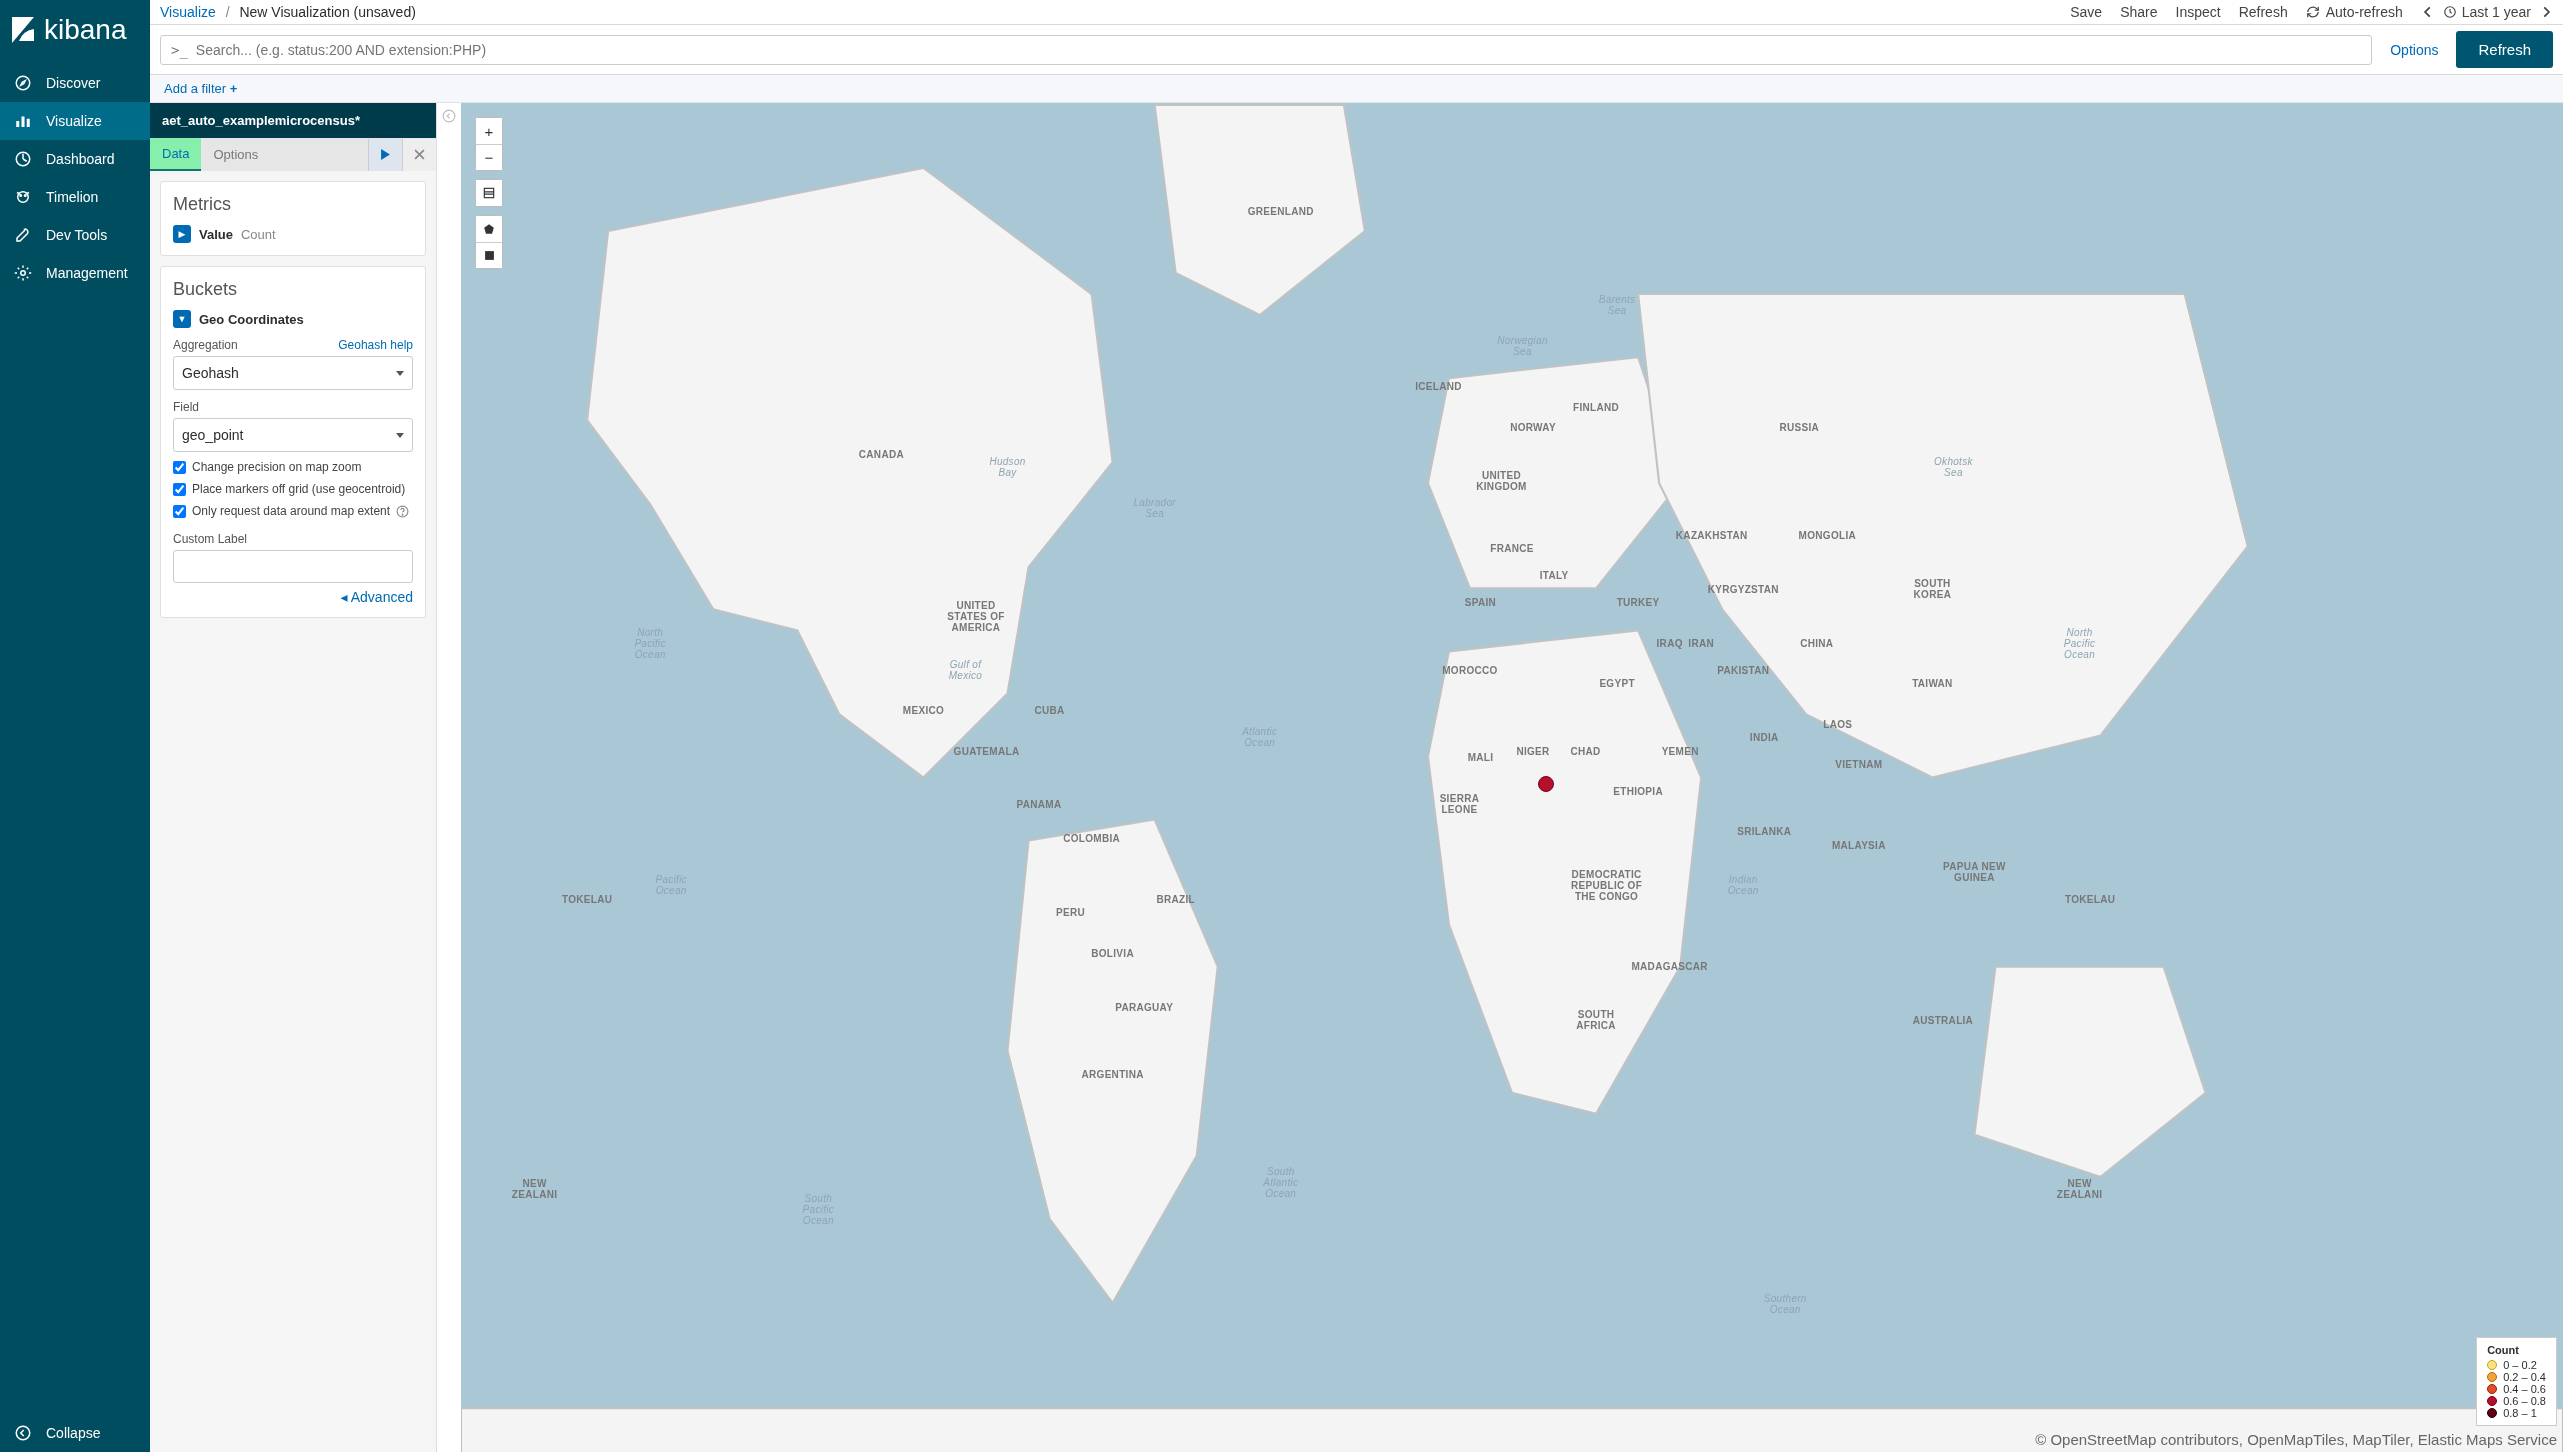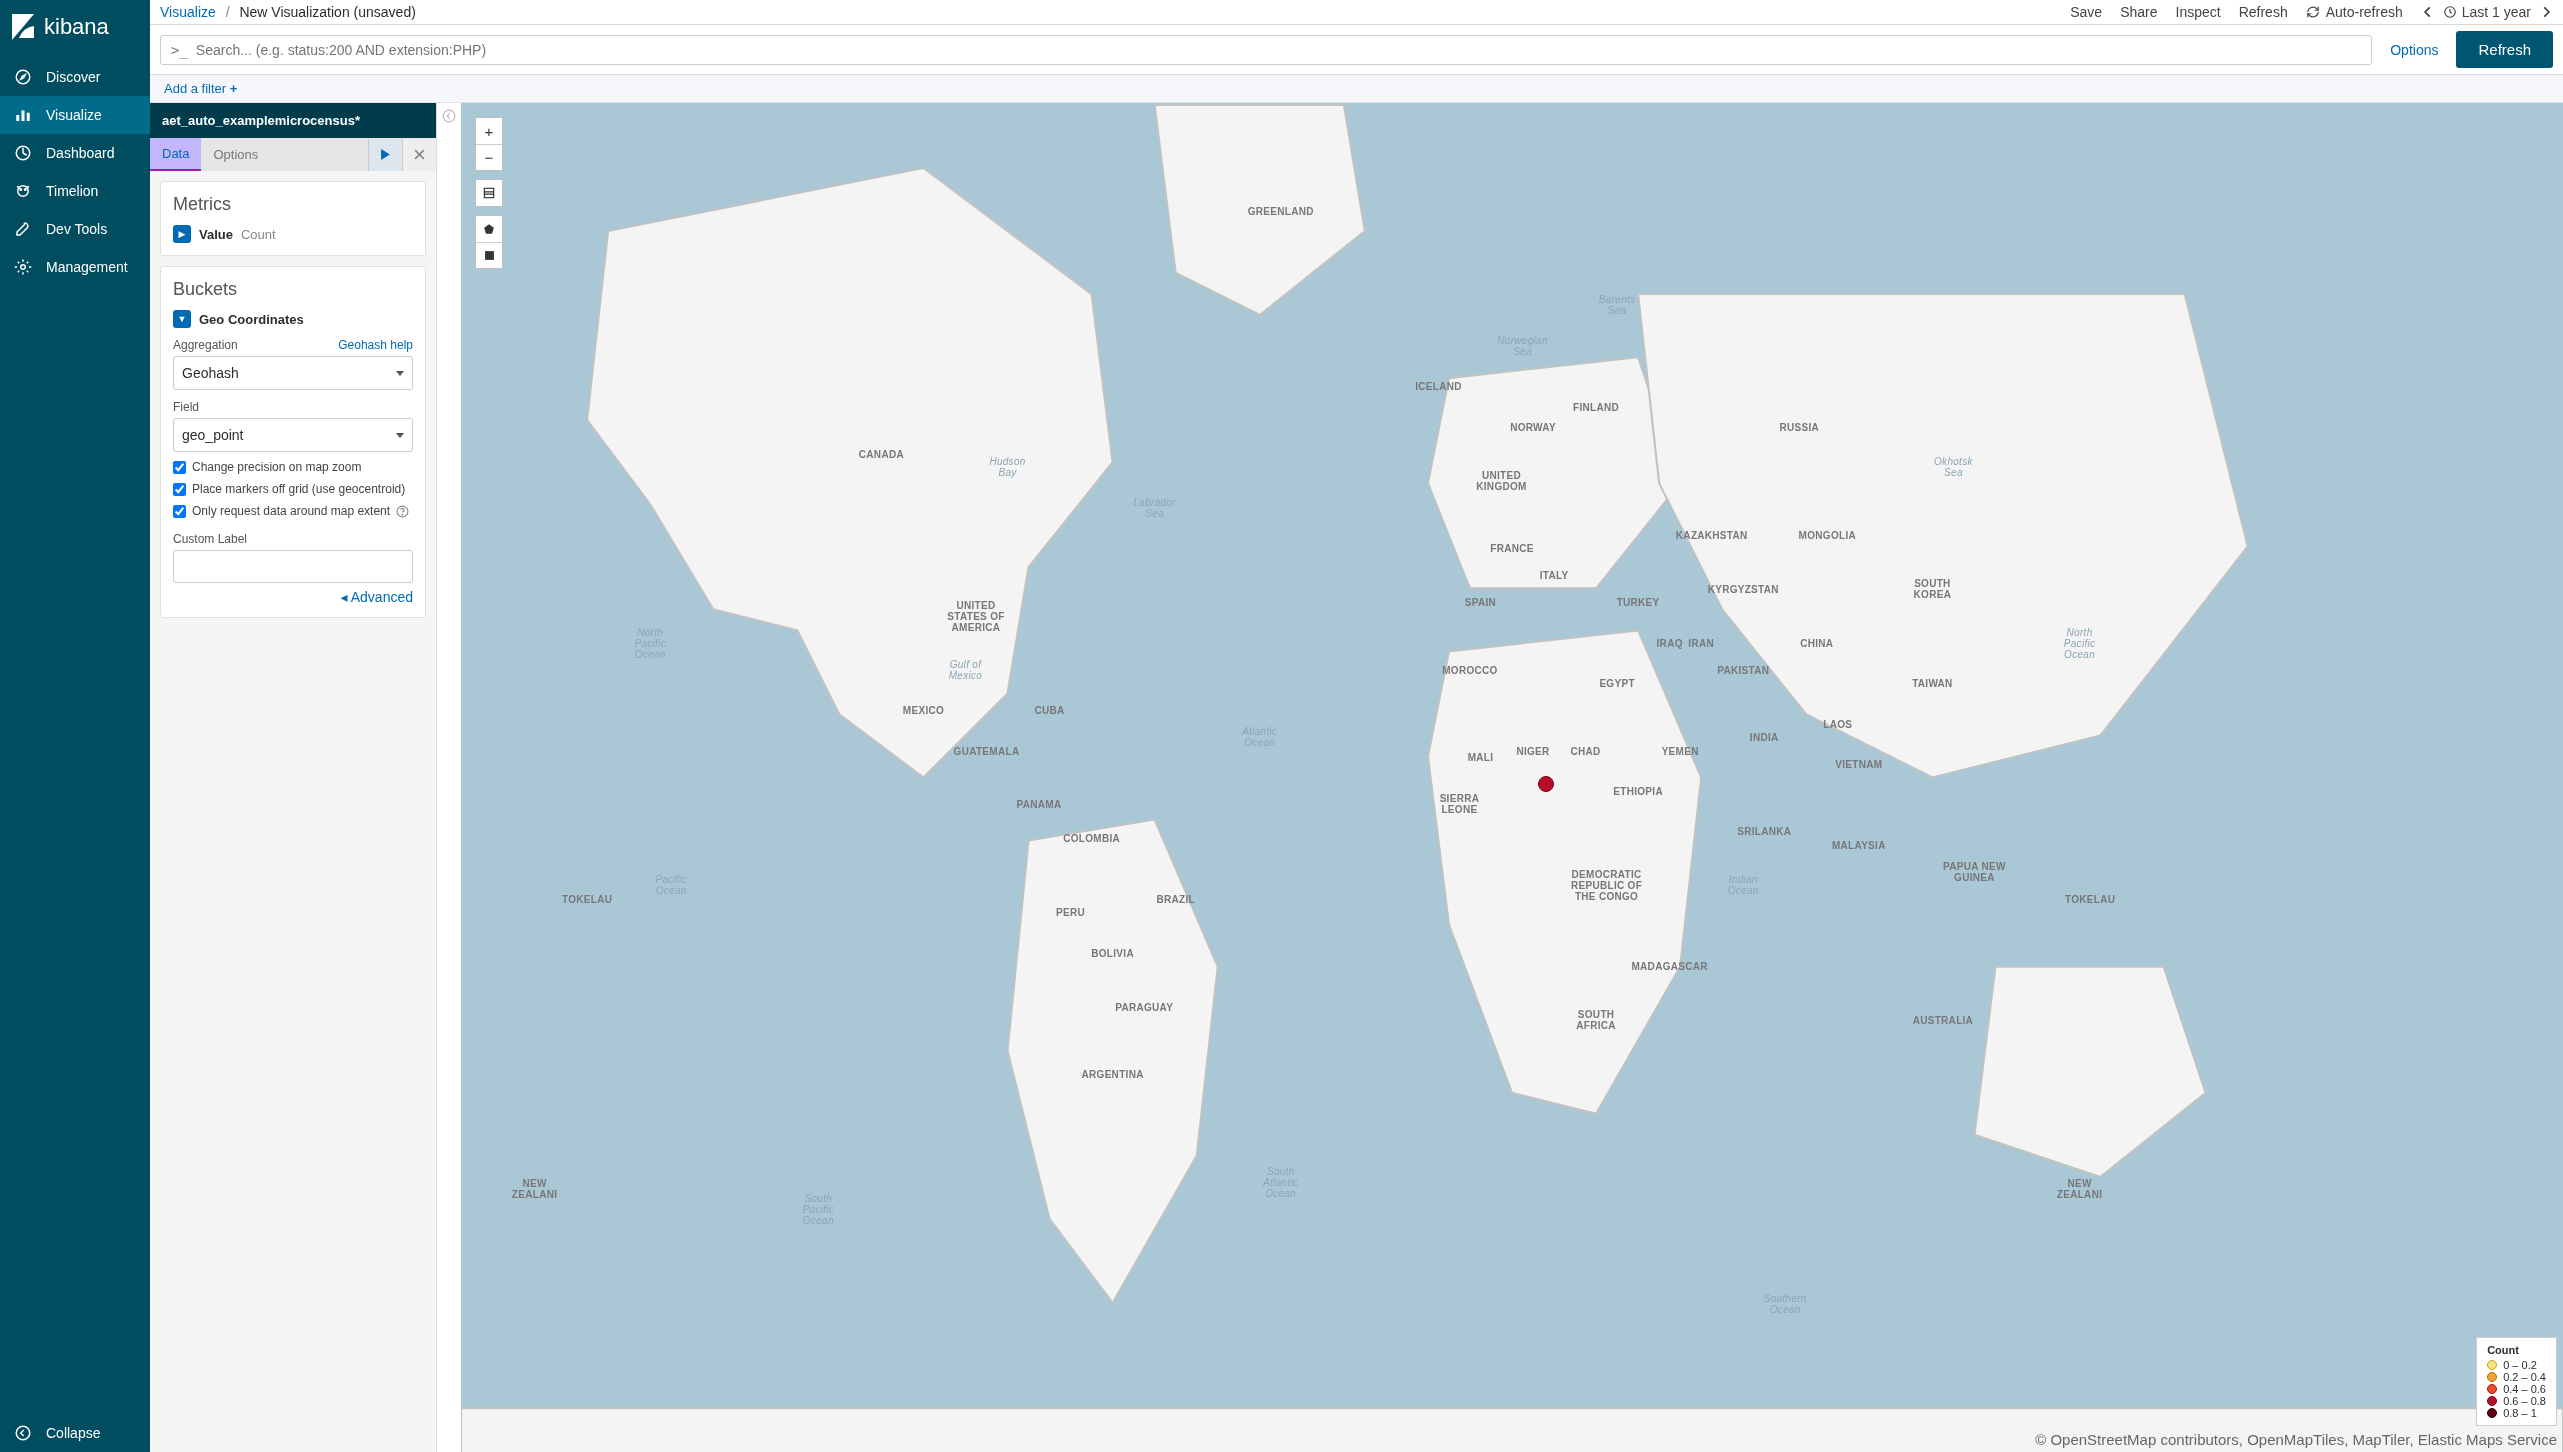--- a/index.html
+++ b/index.html
@@ -1,19 +1,19 @@
 <!DOCTYPE html>
 <html><head>
 <meta charset="utf-8">
 <style>
 * { margin:0; padding:0; box-sizing:border-box; font-family:-apple-system,BlinkMacSystemFont,"Segoe UI",Helvetica,Arial,sans-serif; }
 body { background:#f5f5f5; color:#2d2d2d; font-size:14px; }
 .app { display:flex; height:100vh; }
 .sidebar { width:150px; background:#014d60; color:#fff; display:flex; flex-direction:column; }
-.logo { display:flex; align-items:center; padding:14px 12px 18px; font-size:22px; }
+.logo { display:flex; align-items:center; padding:14px 12px 18px; font-size:28px; }
 .logo svg { margin-right:10px; }
 .nav-item { display:flex; align-items:center; padding:10px 14px; font-size:14px; cursor:pointer; }
 .nav-item.active { background:#006c8a; }
 .nav-item svg, .nav-icon { width:18px; height:18px; margin-right:14px; flex-shrink:0; }
 .sidebar-footer { margin-top:auto; }
 .main { flex:1; display:flex; flex-direction:column; background:#fff; overflow:hidden; }
 .topbar { display:flex; align-items:center; padding:4px 10px; border-bottom:1px solid #d9d9d9; font-size:14px; }
 .breadcrumb-left a{ color:#006BB4; text-decoration:none; }
 .breadcrumb-left { color:#2d2d2d; }
 .breadcrumb-left .sep { margin:0 6px; color:#888; }
@@ -27,21 +27,21 @@
 .searchbox input { border:none; outline:none; flex:1; font-size:14px; color:#333; }
 .options-link { color:#006BB4; cursor:pointer; margin:0 8px; }
 .refresh-btn { background:#005571; color:#fff; padding:10px 22px; border:none; border-radius:3px; font-size:15px; cursor:pointer; }
 .filterbar { padding:6px 14px; background:#f5f7fa; border-bottom:1px solid #e2e2e2; font-size:13px; }
 .filterbar a { color:#006BB4; text-decoration:none; cursor:pointer; }
 .body { flex:1; display:flex; overflow:hidden; }
 .panel { width:287px; background:#f5f5f5; display:flex; flex-direction:column; border-right:1px solid #ddd; }
 .panel-title { background:#003b4c; color:#fff; padding:10px 12px; font-size:13px; font-weight:bold; }
 .panel-tabs { display:flex; background:#e6e6e6; align-items:center; font-size:13px; }
 .panel-tabs .tab { padding:8px 12px; cursor:pointer; color:#777; }
-.panel-tabs .tab.active { color:#006BB4; border-bottom:2px solid #a21caf; background:#c4b5fd; }
+.panel-tabs .tab.active { color:#006BB4; border-bottom:2px solid #0f766e; background:#86efac; }
 .panel-tabs .tab-actions { margin-left:auto; display:flex; }
 .panel-tabs .tab-action-btn { width:34px; height:32px; display:flex; align-items:center; justify-content:center; border-left:1px solid #ccc; background:#eee; cursor:pointer; color:#888; }
 .panel-tabs .tab-action-btn.play { background:#dfe5ef; color:#006BB4; }
 .panel-body { padding:10px; overflow:auto; }
 .card { background:#fff; border:1px solid #e0e0e0; border-radius:3px; padding:12px; margin-bottom:10px; }
 .card h3 { font-size:18px; font-weight:500; color:#555; margin-bottom:10px; }
 .metric-row { display:flex; align-items:center; gap:8px; font-size:13px; }
 .toggle-btn { width:18px; height:18px; background:#006BB4; border-radius:3px; display:flex; align-items:center; justify-content:center; color:#fff; font-size:9px; }
 .metric-row .label { font-weight:bold; }
 .metric-row .sub { color:#888; }

